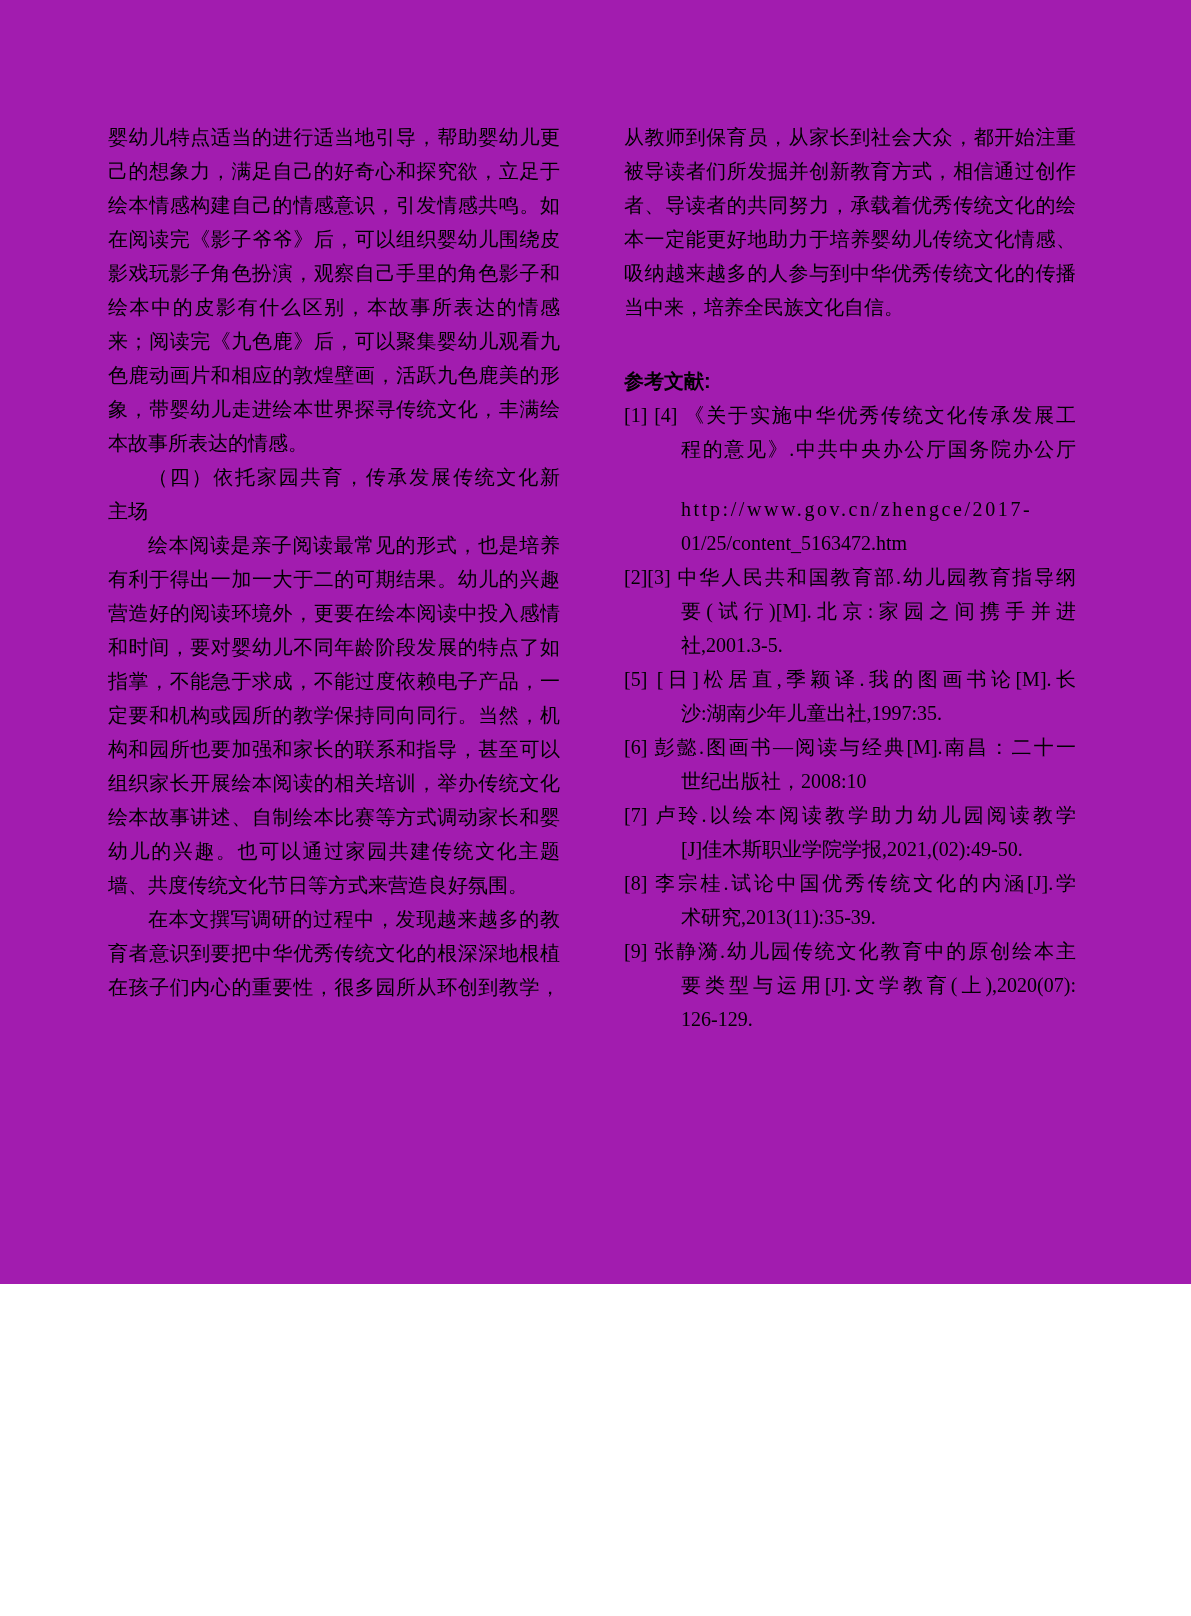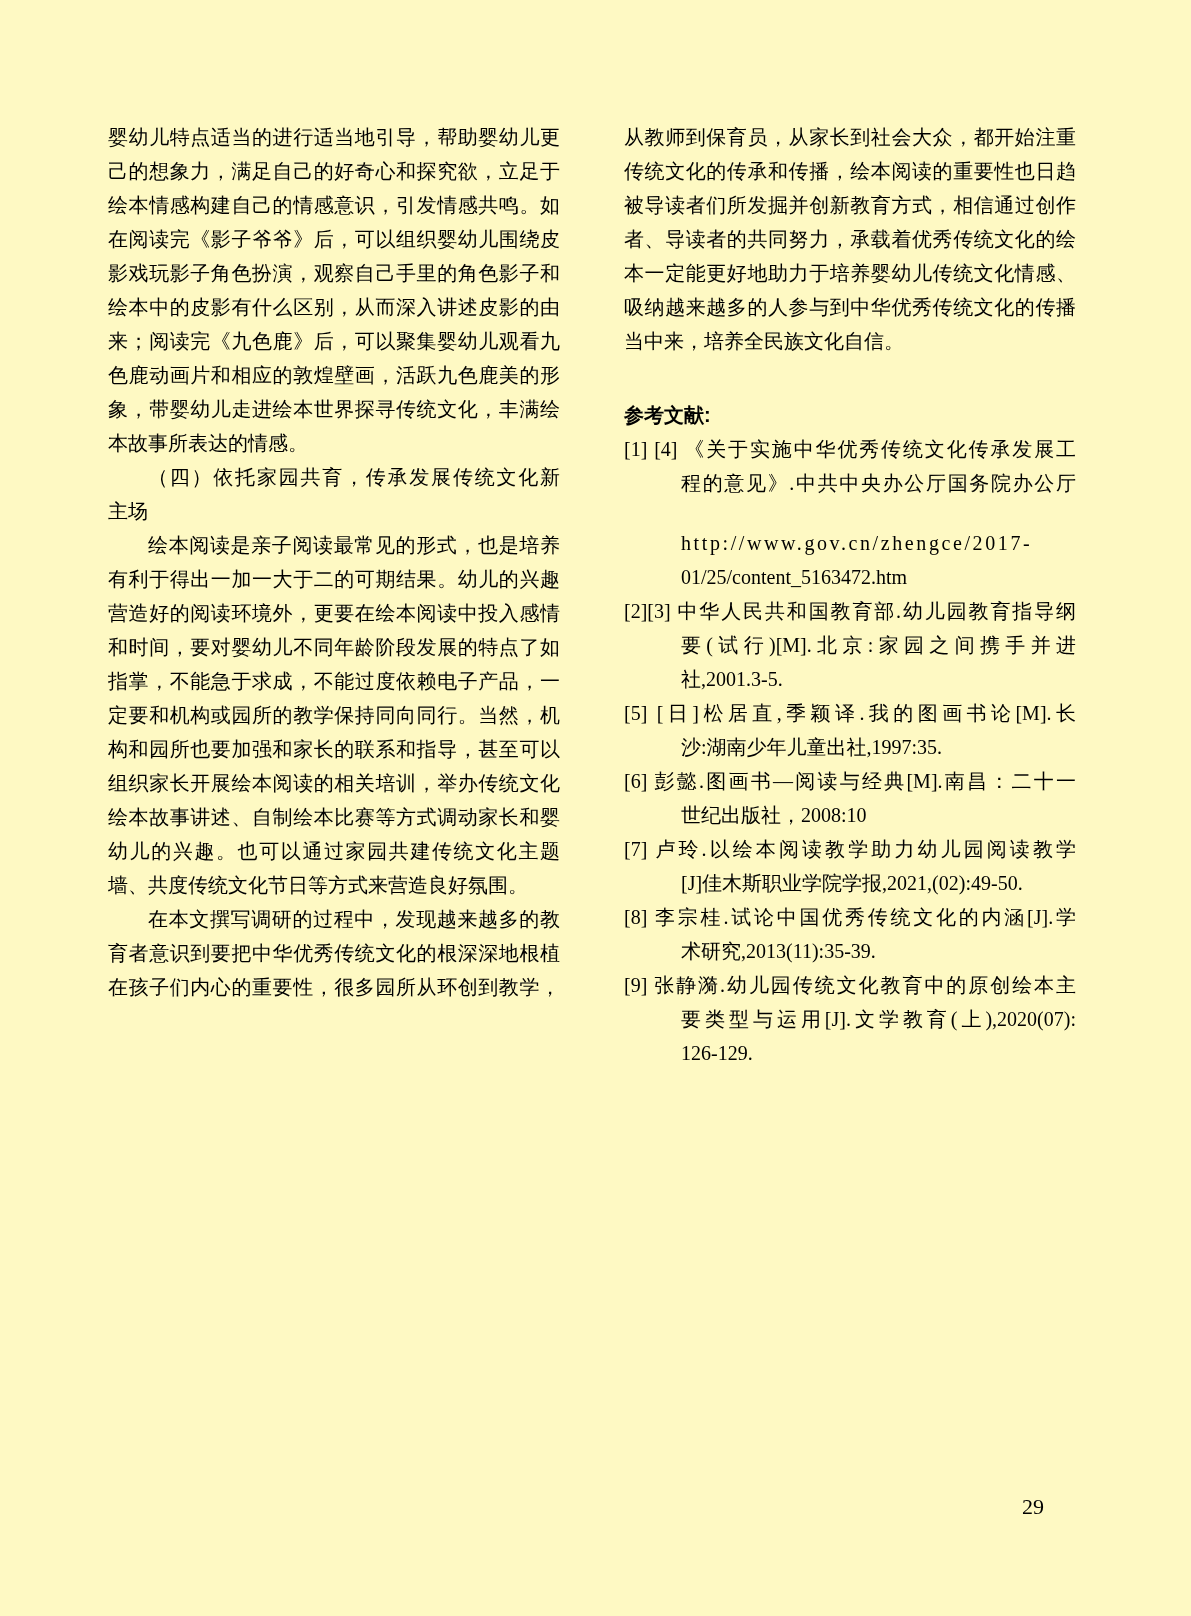--- a/index.html
+++ b/index.html
@@ -1,20 +1,20 @@
 <!DOCTYPE html>
 <html><head>
 <meta charset="utf-8">
 <style>
   html,body { margin:0; padding:0; background:#ffffff; }
   .page {
     position: relative;
     width: 1191px;
-    height: 1616px;
-    background: #fef9c3;
+    height: 1284px;
+    background: #a21caf;
     font-family: "Liberation Serif", "DejaVu Serif", serif;
     color: #000000;
     overflow: hidden;
   }
   .col {
     position: absolute;
     top: 120px;
     width: 452px;
     font-size: 20px;
   }
@@ -50,21 +50,21 @@
 <body>
 
 <div class="page">
 
   <div class="col col-left">
     <div class="ln">婴幼儿特点适当的进行适当地引导，帮助婴幼儿更</div>
     <div class="ln">己的想象力，满足自己的好奇心和探究欲，立足于</div>
     <div class="ln">绘本情感构建自己的情感意识，引发情感共鸣。如</div>
     <div class="ln">在阅读完《影子爷爷》后，可以组织婴幼儿围绕皮</div>
     <div class="ln">影戏玩影子角色扮演，观察自己手里的角色影子和</div>
-    <div class="ln">绘本中的皮影有什么区别，从而深入讲述皮影的由</div>
+    <div class="ln">绘本中的皮影有什么区别，本故事所表达的情感</div>
     <div class="ln">来；阅读完《九色鹿》后，可以聚集婴幼儿观看九</div>
     <div class="ln">色鹿动画片和相应的敦煌壁画，活跃九色鹿美的形</div>
     <div class="ln">象，带婴幼儿走进绘本世界探寻传统文化，丰满绘</div>
     <div class="ln last">本故事所表达的情感。</div>
 
     <div class="ln ind">（四）依托家园共育，传承发展传统文化新</div>
     <div class="ln last">主场</div>
 
     <div class="ln ind">绘本阅读是亲子阅读最常见的形式，也是培养</div>
     <div class="ln">有利于得出一加一大于二的可期结果。幼儿的兴趣</div>
@@ -78,21 +78,20 @@
     <div class="ln">幼儿的兴趣。也可以通过家园共建传统文化主题</div>
     <div class="ln last">墙、共度传统文化节日等方式来营造良好氛围。</div>
 
     <div class="ln ind">在本文撰写调研的过程中，发现越来越多的教</div>
     <div class="ln">育者意识到要把中华优秀传统文化的根深深地根植</div>
     <div class="ln">在孩子们内心的重要性，很多园所从环创到教学，</div>
   </div>
 
   <div class="col col-right">
     <div class="ln">从教师到保育员，从家长到社会大众，都开始注重</div>
-    <div class="ln">传统文化的传承和传播，绘本阅读的重要性也日趋</div>
     <div class="ln">被导读者们所发掘并创新教育方式，相信通过创作</div>
     <div class="ln">者、导读者的共同努力，承载着优秀传统文化的绘</div>
     <div class="ln">本一定能更好地助力于培养婴幼儿传统文化情感、</div>
     <div class="ln">吸纳越来越多的人参与到中华优秀传统文化的传播</div>
     <div class="ln last">当中来，培养全民族文化自信。</div>
 
     <div class="sp"></div>
 
     <div class="ln ref-head">参考文献:</div>
 

